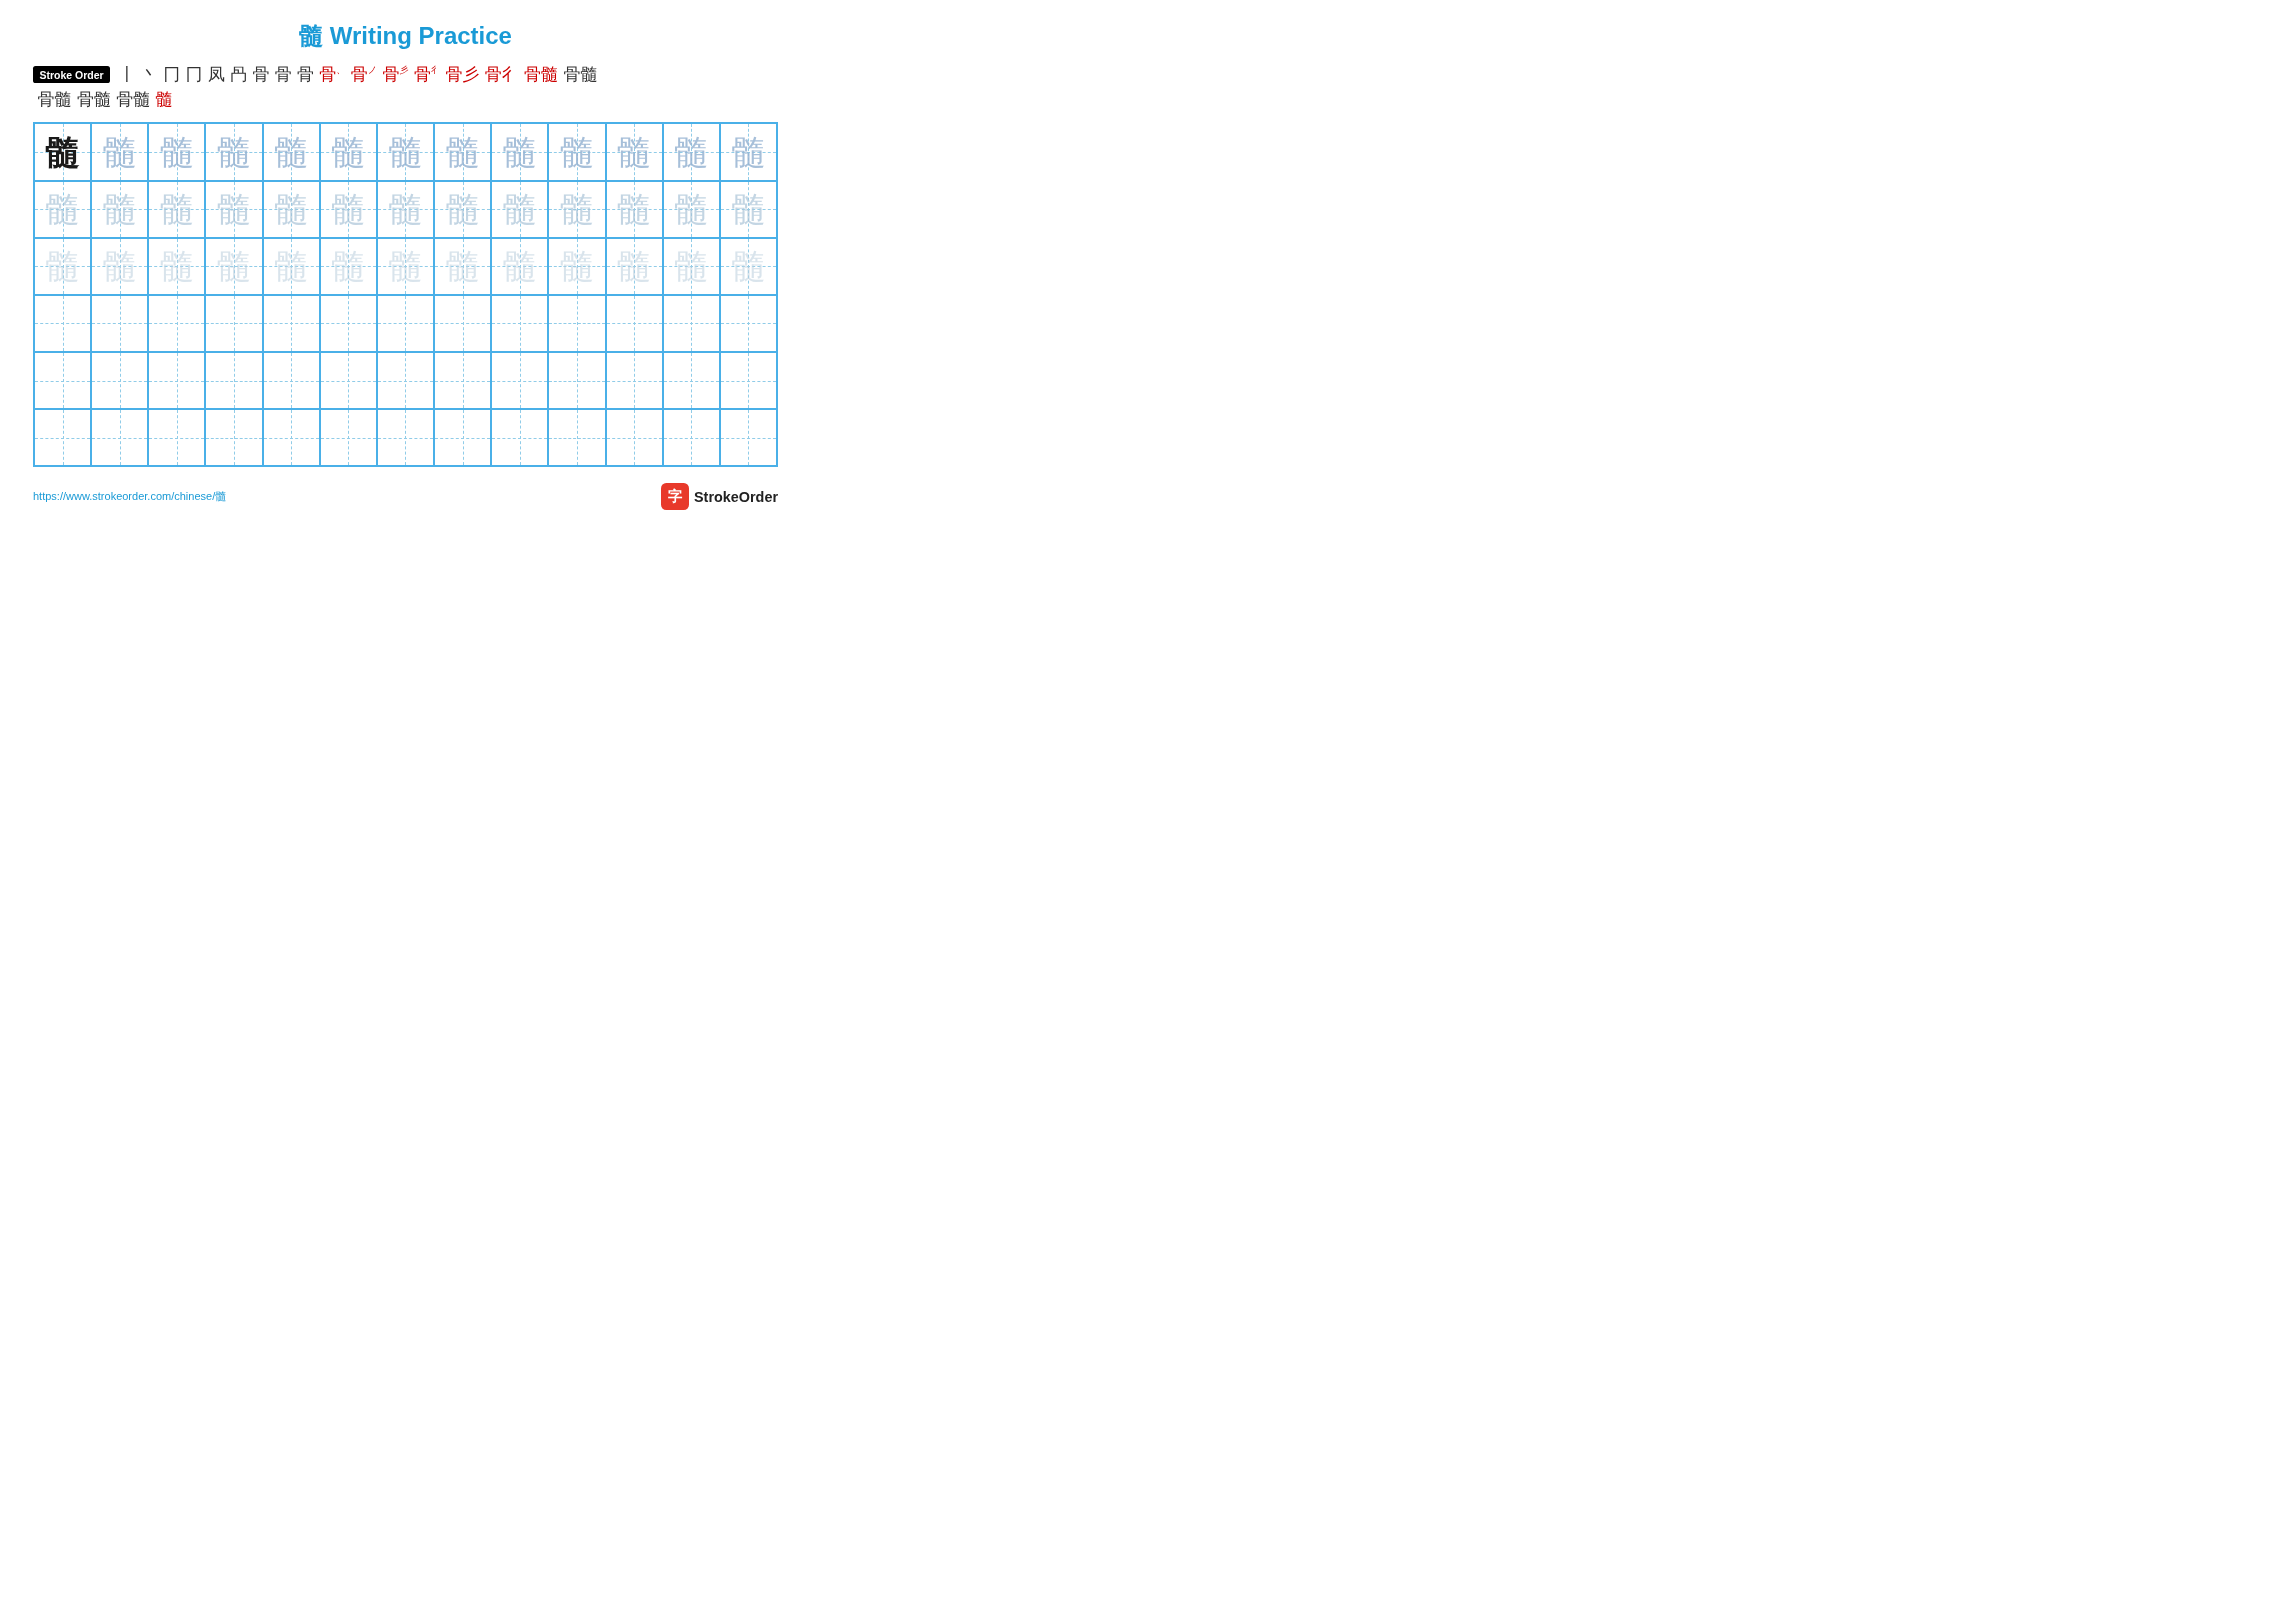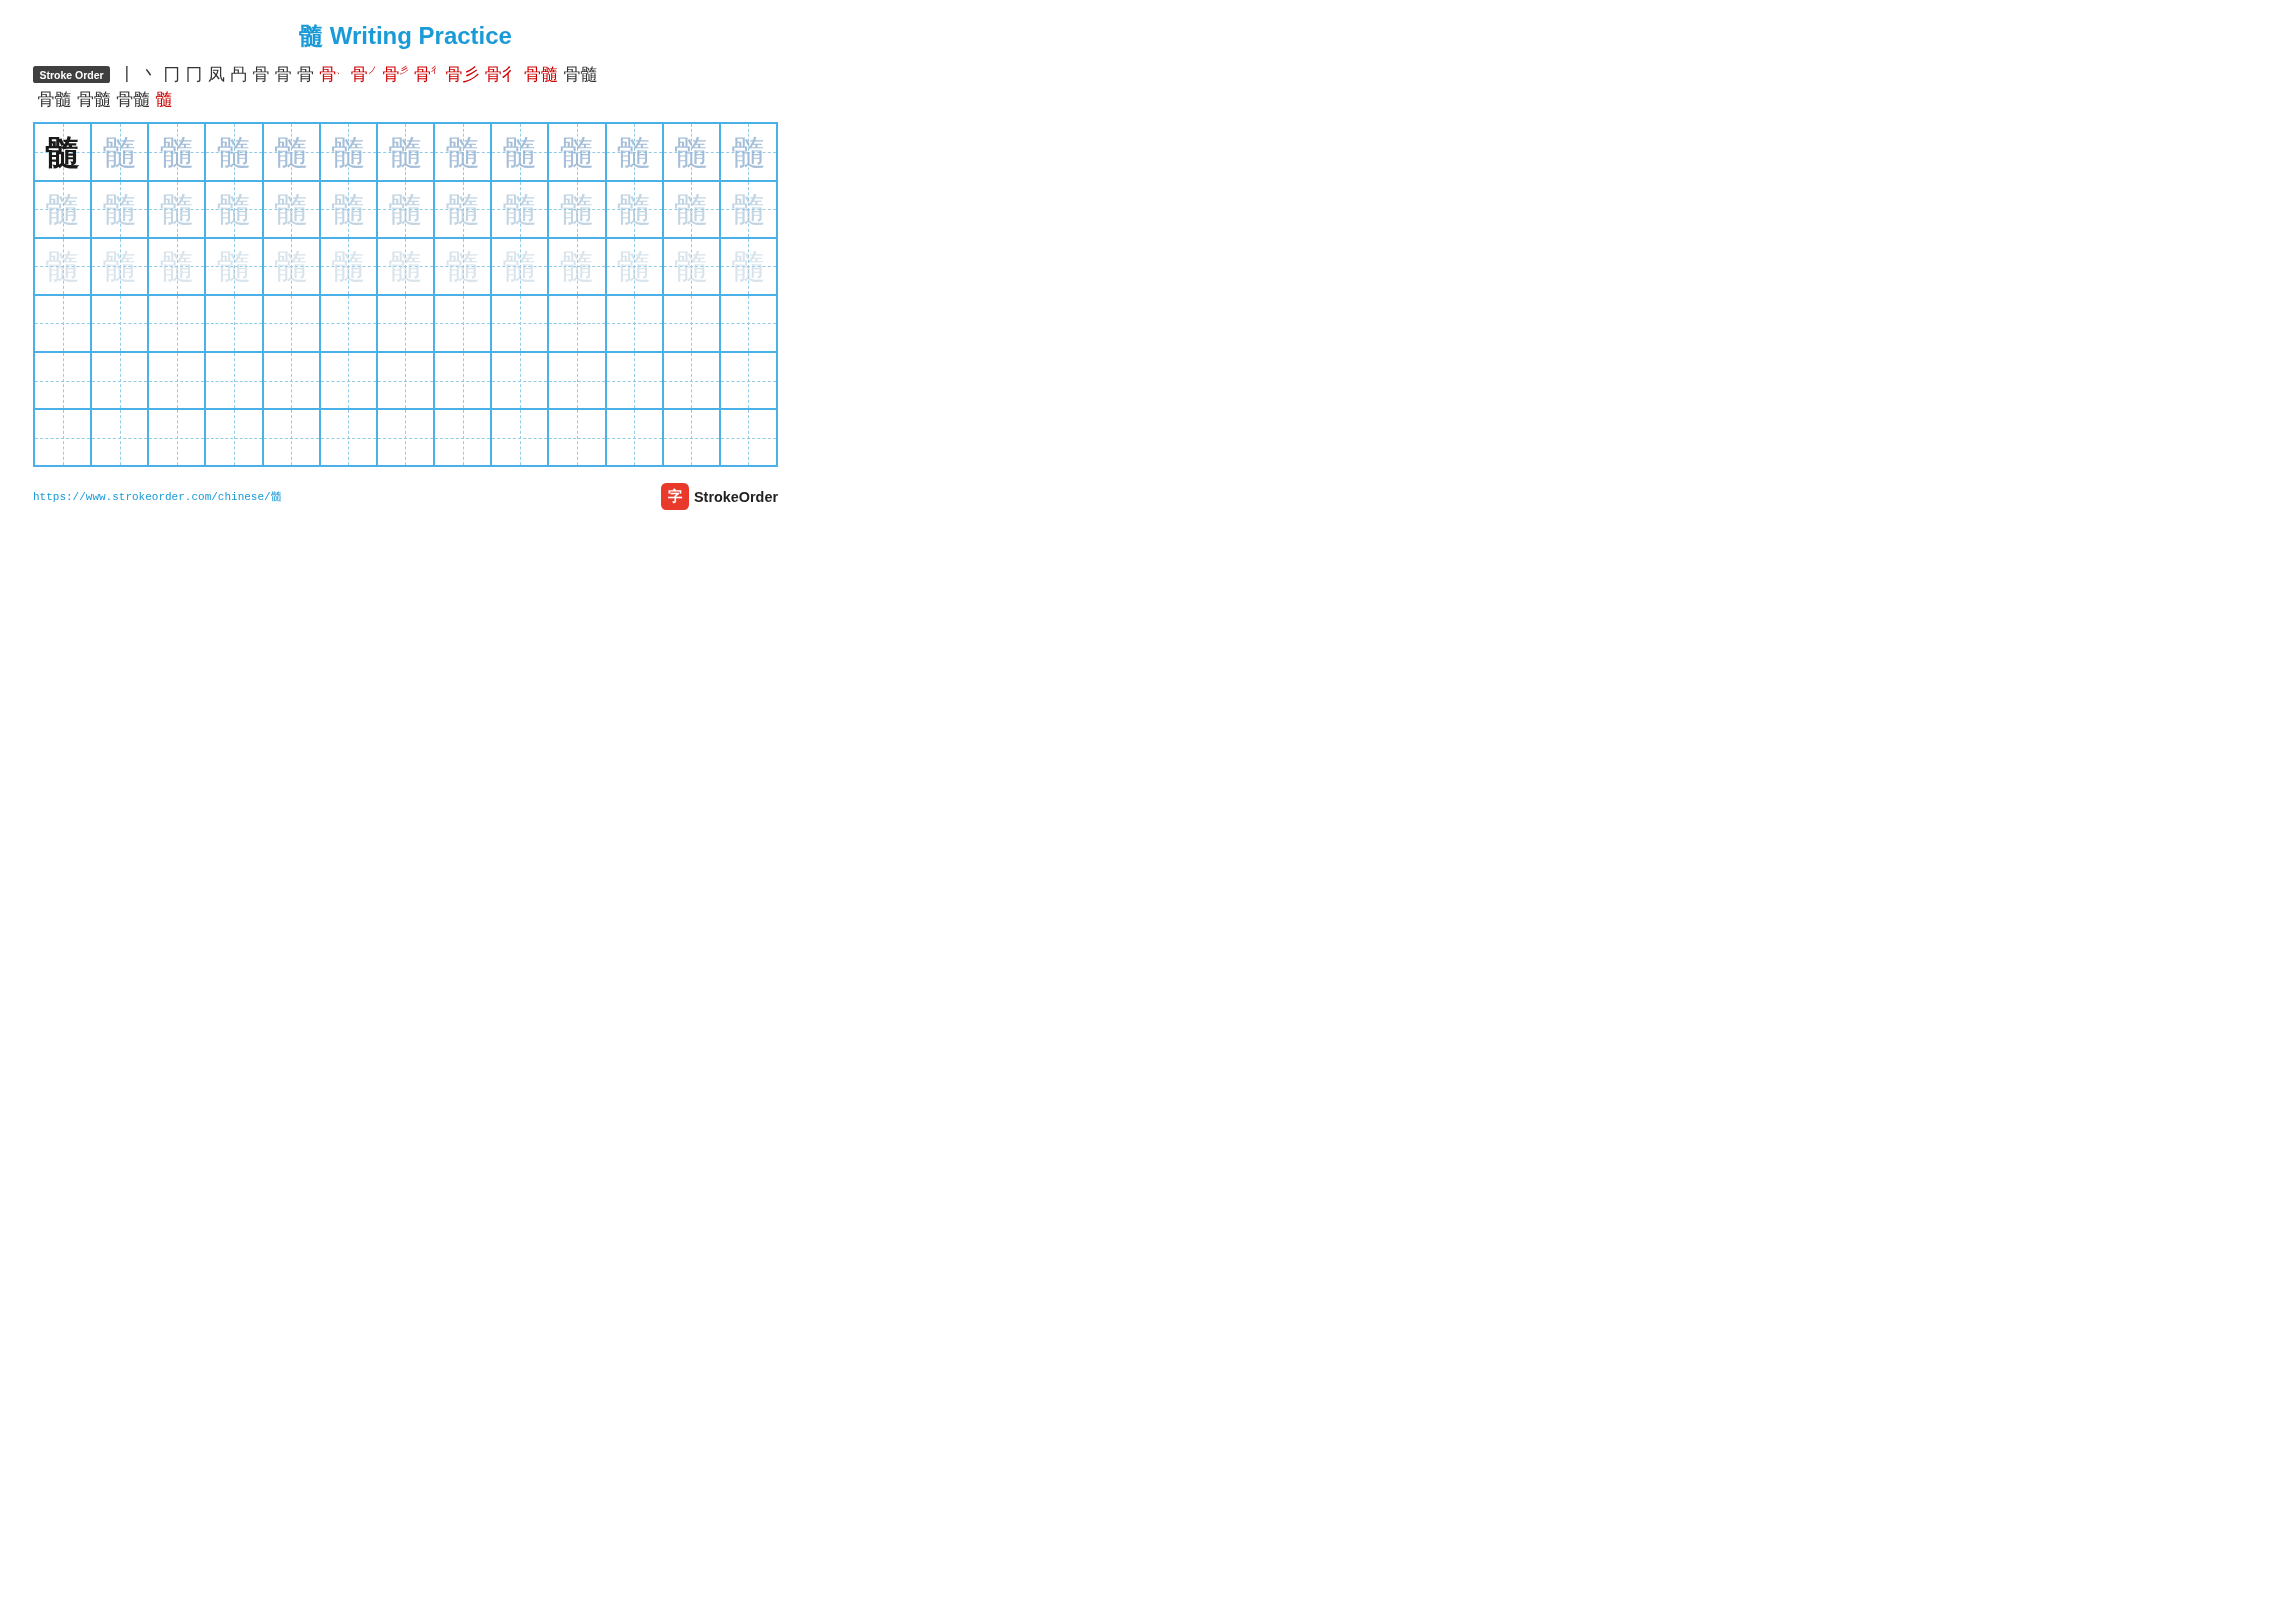--- a/index.html
+++ b/index.html
@@ -25,21 +25,21 @@
 
     
     .stroke-order-section {
       display: flex;
       flex-wrap: wrap;
       align-items: center;
       margin-bottom: 5.2px;
       gap: 1.3px;
     }
     .stroke-order-badge {
-      background: #404040;
+      background: #000000;
       color: white;
       font-size: 10.5px;
       font-weight: bold;
       padding: 2.6px 6.5px;
       border-radius: 2.6px;
       margin-right: 5.2px;
       white-space: nowrap;
     }
     .stroke-char {
       font-size: 17px;
@@ -119,21 +119,20 @@
     .footer {
       margin-top: 15.7px;
       display: flex;
       justify-content: space-between;
       align-items: center;
     }
     .footer-url {
       color: #1a9ad6;
       font-size: 11px;
       text-decoration: none;
-      font-family: Liberation Mono, monospace;
     }
     .footer-logo {
       display: flex;
       align-items: center;
       gap: 5.2px;
     }
     .footer-logo-icon {
       width: 27.5px;
       height: 27.5px;
       background: #e8392a;

